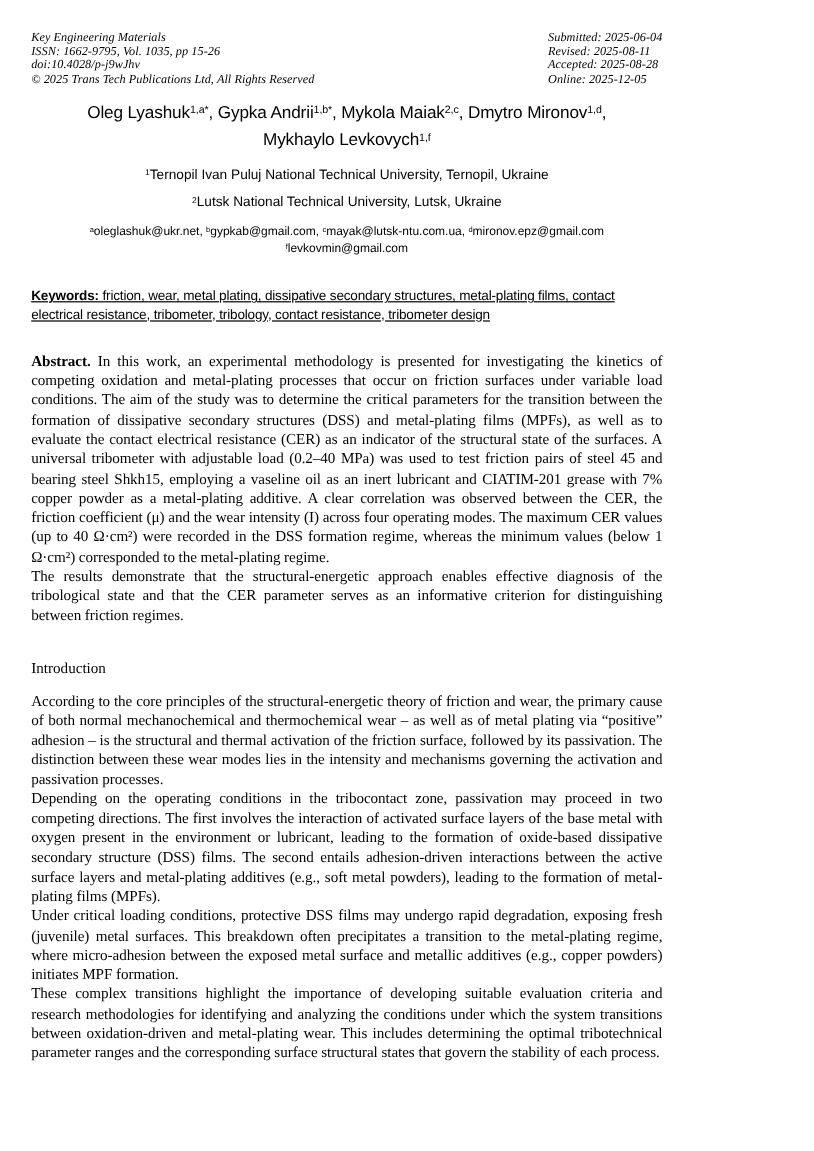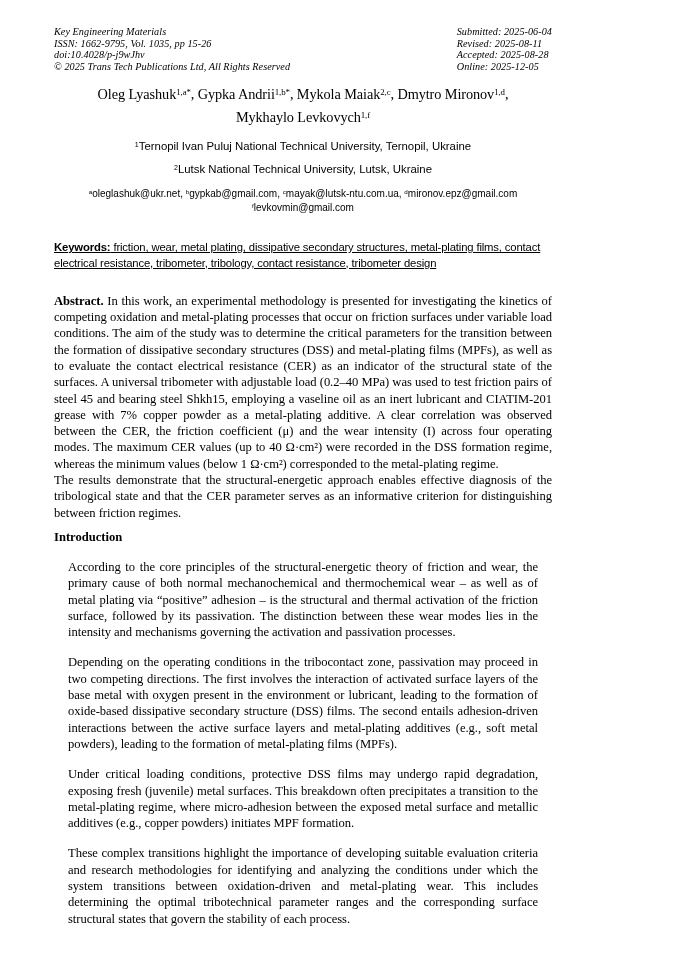--- a/index.html
+++ b/index.html
@@ -13,21 +13,21 @@
     overflow: hidden;
     font-family: "Liberation Serif", "DejaVu Serif", serif;
     color: #000000;
     -webkit-font-smoothing: antialiased;
   }
   .page {
     position: relative;
     width: 606px;
     height: 959px;
     box-sizing: border-box;
-    padding: 26px 54px 0 54px;
+    padding: 26px 54px 0 26px;
   }
 
   
   .journal-header {
     display: flex;
     justify-content: space-between;
     align-items: flex-start;
     font-family: "Liberation Serif", "DejaVu Serif", serif;
     font-style: italic;
     font-size: 10.2px;
@@ -46,21 +46,21 @@
     font-weight: bold;
     font-size: 15.6px;
     line-height: 20.5px;
     letter-spacing: -0.1px;
     padding: 0 6px;
   }
 
   .authors {
     margin-top: 11px;
     text-align: center;
-    font-family: Liberation Serif, serif;
+    font-family: Liberation Sans, sans-serif;
     font-size: 14.3px;
     line-height: 23px;
     letter-spacing: -0.1px;
     padding: 0 4px;
   }
   .authors sup, .affil sup, .emails sup {
     font-size: 0.62em;
     vertical-align: 0.42em;
     line-height: 0;
   }
@@ -101,35 +101,35 @@
     font-size: 12.6px;
     line-height: 16.3px;
     text-align: justify;
     text-justify: inter-word;
     letter-spacing: -0.05px;
   }
   .abstract .ab-label { font-weight: bold; }
   .abstract p { margin: 0; }
 
   .section-heading {
-    margin-top: 8px;
-    font-weight: bold;
+    margin-top: 28px;
+    font-weight: normal;
     font-size: 12.6px;
     line-height: 16px;
   }
 
   .body-text {
     margin-top: 11px;
     font-size: 12.6px;
     line-height: 16.3px;
     text-align: justify;
     text-justify: inter-word;
     letter-spacing: -0.05px;
   }
-  .body-text p { margin: 14px; }
+  .body-text p { margin: 0; }
 </style>
 </head>
 <body>
 
 <div class="page">
 
   <div class="journal-header">
     <div class="left">
       <div>Key Engineering Materials</div>
       <div>ISSN: 1662-9795, Vol. 1035, pp 15-26</div>

